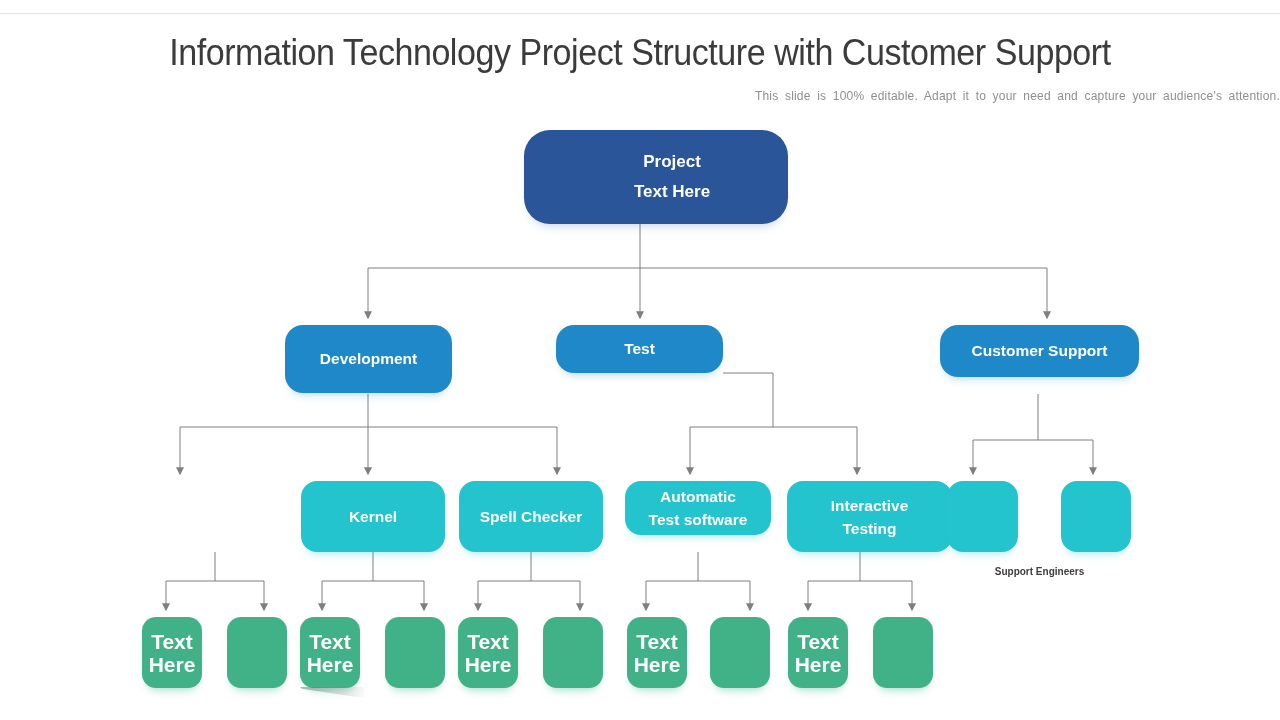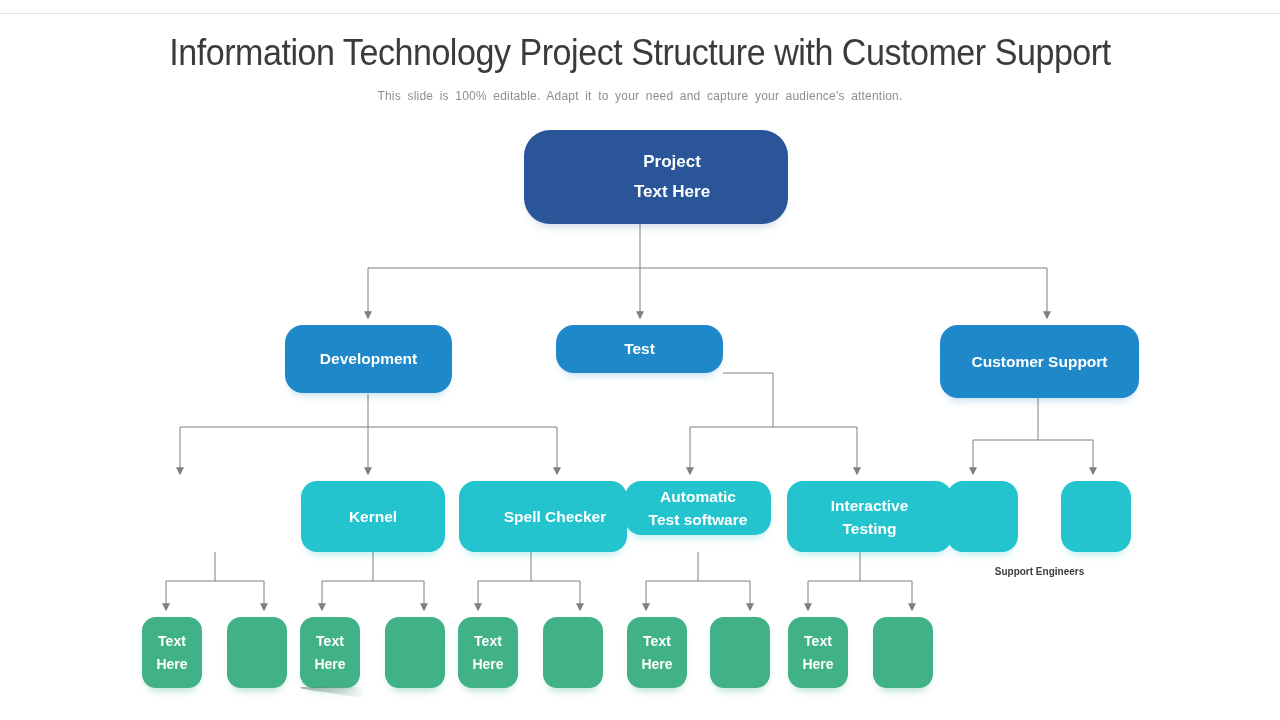--- a/index.html
+++ b/index.html
@@ -11,21 +11,21 @@
     position:absolute; top:13px; left:0; width:1280px; height:1px;
     background:var(--divider,#e2e2e2);
   }
   .title {
     position:absolute; top:32px; left:0; width:1280px; text-align:center;
     font-size:37px; font-weight:400; color:var(--title-text,#3b3b3b);
     transform:scaleX(.92); transform-origin:center; letter-spacing:-.5px;
     white-space:nowrap;
   }
   .subtitle {
-    position:absolute; top:89px; left:0; width:1280px; text-align:center;
+    position:absolute; top:89px; left:0; width:1280px; text-align:right;
     font-size:12px; color:var(--subtitle-text,#8e8e8e);
     word-spacing:3px; letter-spacing:.2px;
   }
   .connectors { position:absolute; top:0; left:0; pointer-events:none; }
   .connectors path { stroke:var(--connector,#7f7f7f); stroke-width:1; fill:none; }
   .connectors marker path { fill:var(--connector,#7f7f7f); stroke:none; }
   .node {
     position:absolute; display:flex; align-items:center; justify-content:center;
     text-align:center; color:var(--node-text,#ffffff); font-weight:bold;
     white-space:pre-line; cursor:default;
@@ -33,29 +33,29 @@
   .lv1 { background:var(--root-fill,#2a5699); border-radius:26px;
          font-size:17px; line-height:30px;
          box-shadow:0 8px 10px -6px rgba(42,86,153,.25);padding-left:32px; }
   .lv2 { background:var(--branch-fill,#1e88c9); border-radius:18px;
          font-size:15.5px;
          box-shadow:0 7px 9px -5px rgba(30,136,201,.3); }
   .lv3 { background:var(--sub-fill,#23c4cd); border-radius:16px;
          font-size:15.5px; line-height:23px;
          box-shadow:0 7px 9px -5px rgba(35,196,205,.35); }
   .leaf { background:var(--leaf-fill,#41b288); border-radius:14px;
-          font-size:14px; line-height:23px; width:60px; height:71px; top:617px;
+          font-size:21px; line-height:23px; width:60px; height:71px; top:617px;
           box-shadow:0 7px 8px -5px rgba(65,178,136,.45); }
   .n-project { left:524px; top:130px; width:232px; height:94px; }
   .n-dev     { left:285px; top:325px; width:167px; height:68px; }
   .n-test    { left:556px; top:325px; width:167px; height:48px; }
-  .n-cs      { left:940px; top:325px; width:199px; height:73px; }
+  .n-cs      { left:940px; top:325px; width:199px; height:52px; }
   .n-ui      { left:143px; top:481px; width:143px; height:71px; }
   .n-kernel  { left:301px; top:481px; width:144px; height:71px;align-items:center; }
-  .n-sc      { left:459px; top:481px; width:144px; height:71px;padding-left:24px; }
+  .n-sc      { left:459px; top:481px; width:144px; height:71px; }
   .n-at      { left:625px; top:481px; width:146px; height:54px; }
   .n-it      { left:787px; top:481px; width:165px; height:71px; }
   .n-se1     { left:947px; top:481px; width:71px; height:71px; }
   .n-se2     { left:1061px; top:481px; width:70px; height:71px; }
   .g1a { left:142px; } .g1b { left:227px; }
   .g2a { left:300px; } .g2b { left:385px; }
   .g3a { left:458px; } .g3b { left:543px; }
   .g4a { left:627px; } .g4b { left:710px; }
   .g5a { left:788px; } .g5b { left:873px; }
   .se-label {

